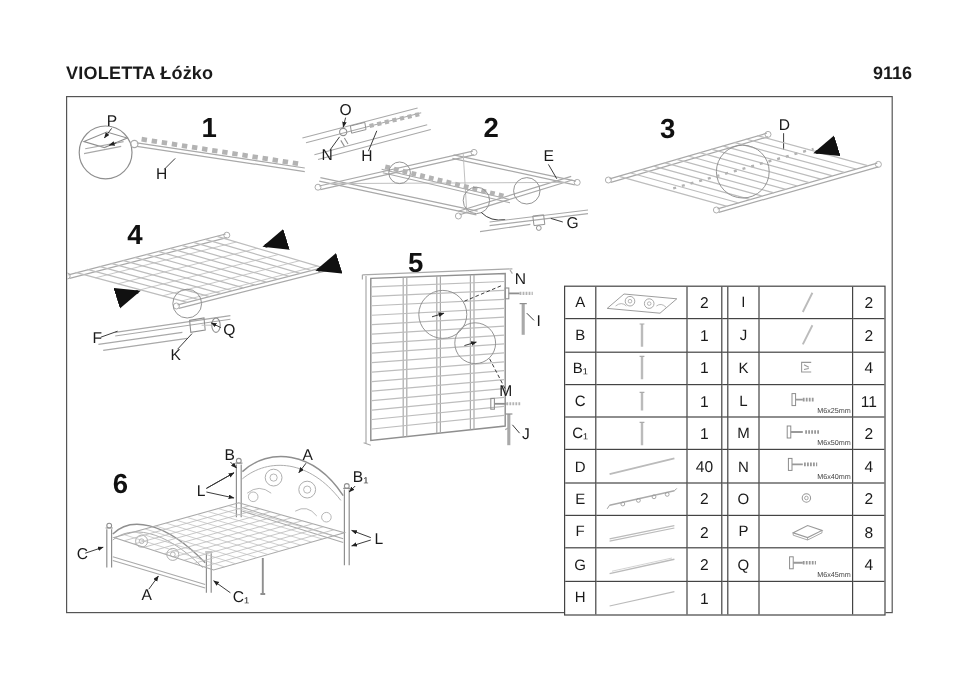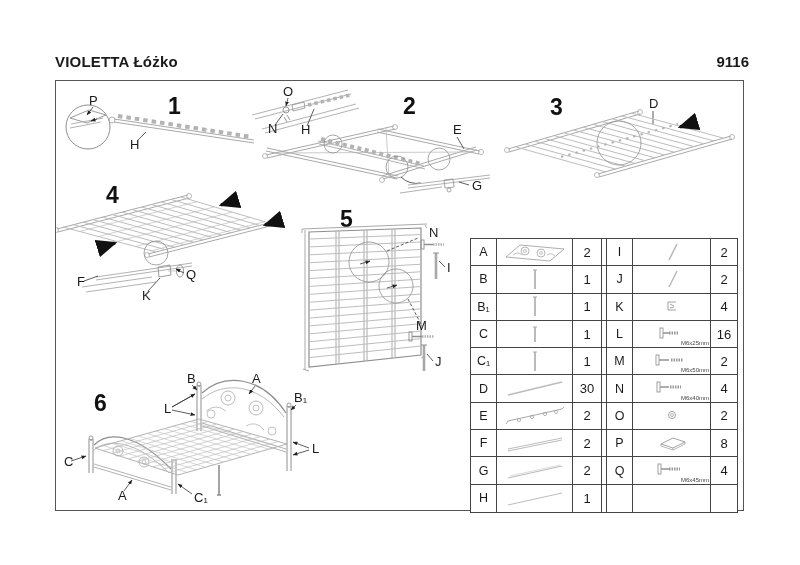--- a/index.html
+++ b/index.html
@@ -1,19 +1,19 @@
 <!DOCTYPE html>
 <html><head>
 <meta charset="utf-8">
 <style>
   html,body{margin:0;padding:0;background:#fff;}
   .page{position:relative;width:800px;height:565px;background:#fff;overflow:hidden;
         font-family:"Liberation Sans","DejaVu Sans",sans-serif;color:#1a1a1a;border-radius:31px;}
   .hdr-title{position:absolute;left:55px;top:53px;font-size:15px;font-weight:bold;letter-spacing:.2px;}
-  .hdr-code{position:absolute;right:51px;top:53px;font-size:15px;font-weight:bold;}
+  .hdr-code{position:absolute;right:40px;top:53px;font-size:15px;font-weight:bold;}
   .frame{position:absolute;left:55px;top:80px;width:689px;height:431px;border:1px solid #555;box-sizing:border-box;}
   .diag-svg{position:absolute;left:0;top:0;width:689px;height:431px;}
   .lbl{font:13px "Liberation Sans","DejaVu Sans",sans-serif;fill:#1a1a1a;}
   .stepnum{font:bold 23px "Liberation Sans","DejaVu Sans",sans-serif;fill:#111;}
   .ink{stroke:#a9a9a9;fill:none;}
   .ink2{stroke:#8f8f8f;fill:none;}
   .mesh{stroke:#bdbdbd;fill:none;}
   .lead{stroke:#333;stroke-width:.8;fill:none;}
   .clips{stroke:#b3b3b3;fill:none;}
   
@@ -298,21 +298,21 @@
       <div class="cell gap"></div>
       <div class="cell id">L</div>
       <div class="cell icon">
           <svg width="72" height="25" viewBox="0 0 72 25">
             <rect x="24" y="6" width="3" height="10" fill="#fff" stroke="#888" stroke-width="0.8"></rect>
             <line x1="27" y1="11" x2="33" y2="11" stroke="#999" stroke-width="1.6"></line>
             <line x1="33" y1="11" x2="42" y2="11" stroke="#999" stroke-width="3" stroke-dasharray="1.5 1"></line>
           </svg>
           <span class="bolt-size">M6x25mm</span>
         </div>
-      <div class="cell qty lastcol">16</div>
+      <div class="cell qty lastcol">11</div>
 
       <div class="cell id">C₁</div>
       <div class="cell icon">
           <svg width="72" height="25" viewBox="0 0 72 25">
             <line x1="36" y1="3" x2="36" y2="22" stroke="#bbb" stroke-width="2"></line>
             <line x1="34" y1="3" x2="38" y2="3" stroke="#aaa" stroke-width="1"></line>
           </svg>
         </div>
       <div class="cell qty">1</div>
       <div class="cell gap"></div>
@@ -326,21 +326,21 @@
           <span class="bolt-size">M6x50mm</span>
         </div>
       <div class="cell qty lastcol">2</div>
 
       <div class="cell id">D</div>
       <div class="cell icon">
           <svg width="72" height="25" viewBox="0 0 72 25">
             <line x1="9" y1="19" x2="63" y2="6" stroke="#bbb" stroke-width="1.5"></line>
           </svg>
         </div>
-      <div class="cell qty">30</div>
+      <div class="cell qty">40</div>
       <div class="cell gap"></div>
       <div class="cell id">N</div>
       <div class="cell icon">
           <svg width="72" height="25" viewBox="0 0 72 25">
             <rect x="21" y="6" width="3" height="10" fill="#fff" stroke="#888" stroke-width="0.8"></rect>
             <line x1="24" y1="11" x2="33" y2="11" stroke="#999" stroke-width="1.6"></line>
             <line x1="34" y1="11" x2="45" y2="11" stroke="#999" stroke-width="3" stroke-dasharray="1.5 1"></line>
           </svg>
           <span class="bolt-size">M6x40mm</span>
         </div>

